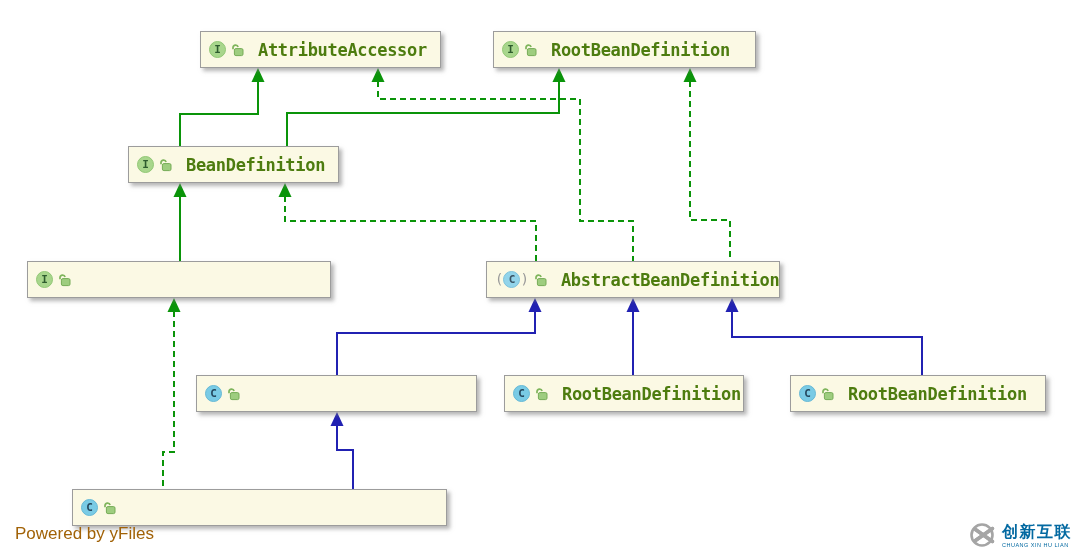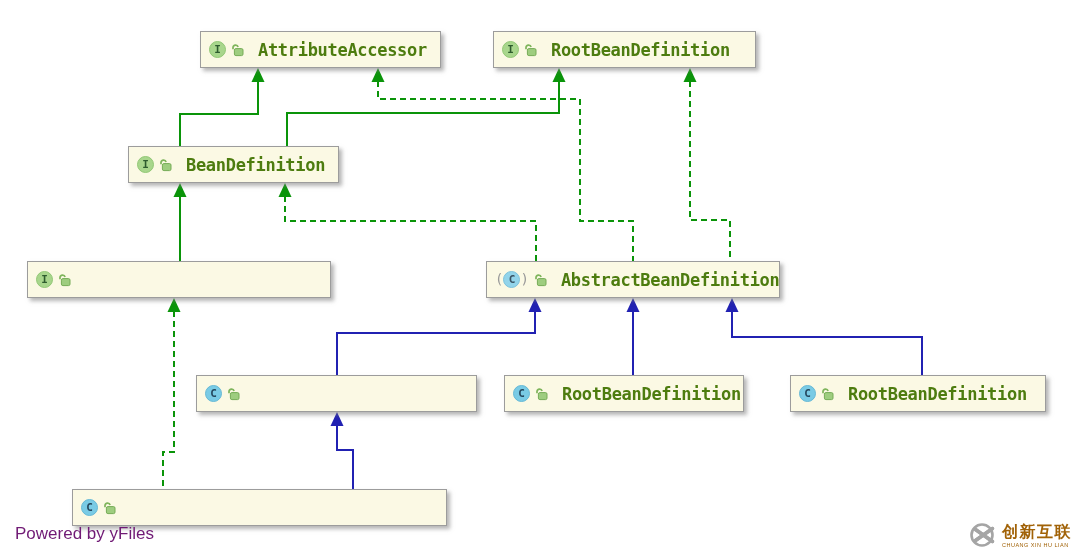--- a/index.html
+++ b/index.html
@@ -39,26 +39,26 @@
   .node-label {
     margin-left:13px;
     font-size:17px;
     color:#4d7c0f;
     letter-spacing:-0.3px;
     font-weight:bold;
   }
   #powered-by {
     position:absolute; left:15px; top:524px;
     font-family:"Liberation Sans",sans-serif;
-    font-size:17px; color:#701a75;
+    font-size:17px; color:#a16207;
   }
   #watermark {
     position:absolute; right:8px; top:519px;
     display:flex; align-items:center;
-    color:#a16207;
+    color:#0369a1;
   }
   #watermark .wm-text { display:flex; flex-direction:column; margin-left:3px; }
   #watermark .wm-cn {
     font-family:"Liberation Sans",sans-serif;
     font-size:16px; font-weight:bold; letter-spacing:1.5px; line-height:18px;
   }
   #watermark .wm-en {
     font-family:"Liberation Sans",sans-serif;
     font-size:5.5px; letter-spacing:0.5px; margin-top:1px;
   }

